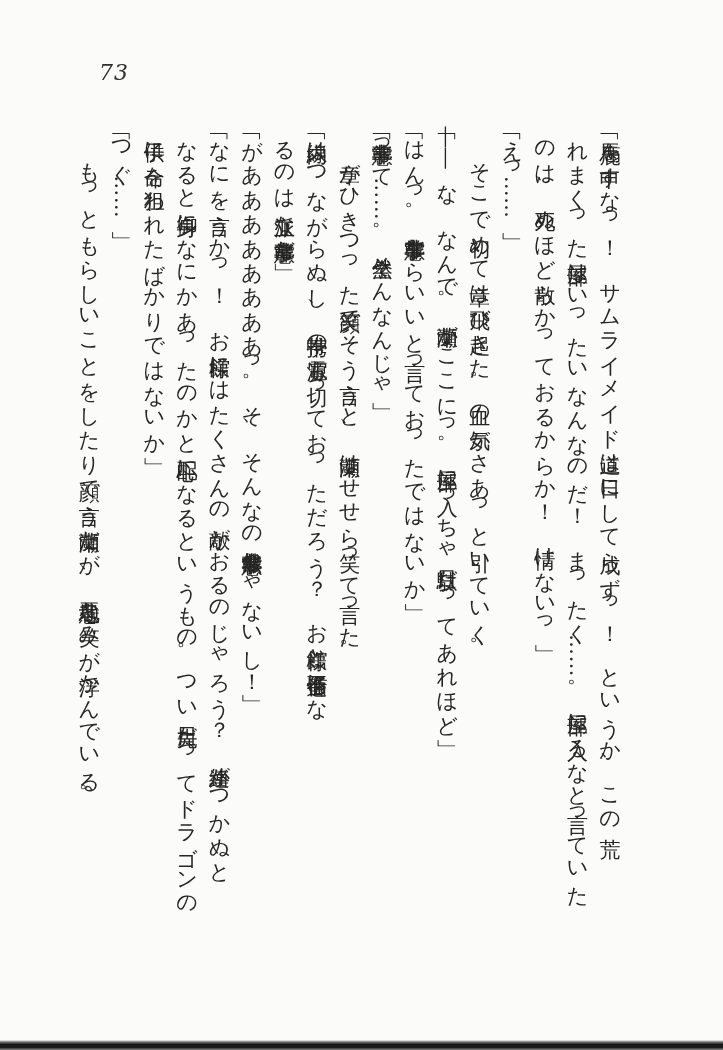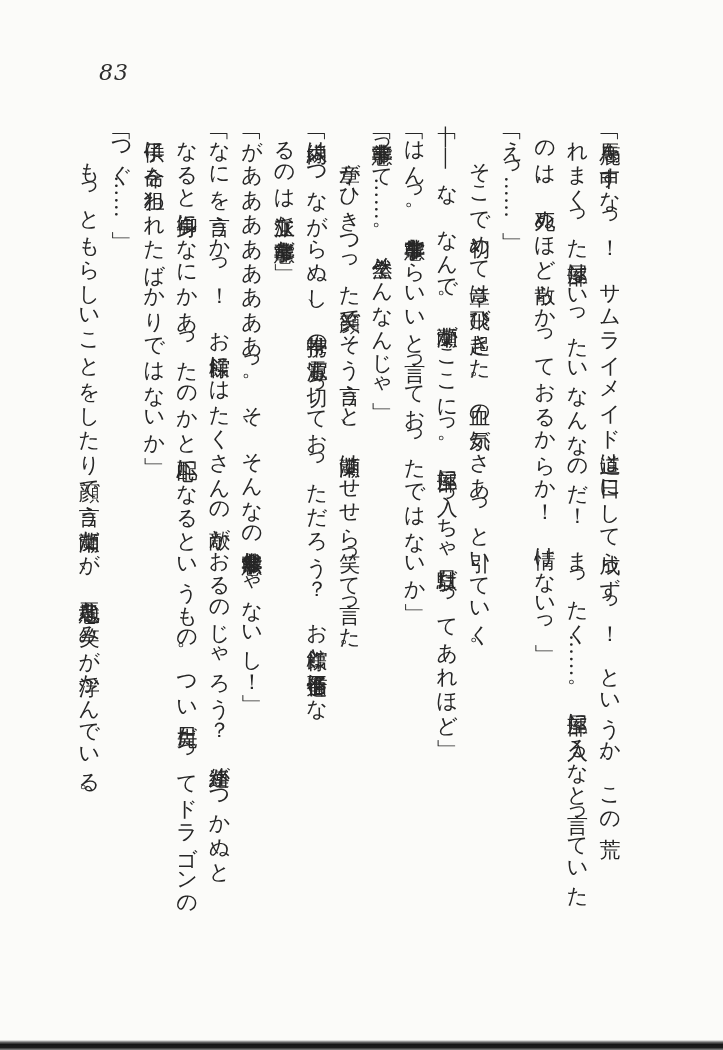--- a/index.html
+++ b/index.html
@@ -54,21 +54,21 @@
       #161616 45%,
       #1d1d1d 75%,
       #8a8a8a 100%);
   }
 </style>
 </head>
 <body>
 
 <div class="page">
 
-  <div class="page-number">83</div>
+  <div class="page-number">73</div>
 
   <div class="text-block">
     <p class="text-line">「馬鹿を申すなっ！　サムライメイド道は一日にして成らずっ！　というか、この荒</p>
     <p class="text-line">れまくった部屋はいったいなんなのだ！　まったく……。部屋に入るなと言っていた</p>
     <p class="text-line">のは、死ぬほど散らかっておるからか！　情けないっ」</p>
     <p class="text-line">「えっ……」</p>
     <p class="text-line">　そこで初めて章は飛び起きた。血の気がさあっと引いていく。</p>
     <p class="text-line">「――な、なんで。蘭瀬がここにっ。部屋に入っちゃ駄目だってあれほど」</p>
     <p class="text-line">「はんっ。非常事態ならいいと言っておったではないか」</p>
     <p class="text-line">「非常事態って……。全然そんなんじゃ」</p>

